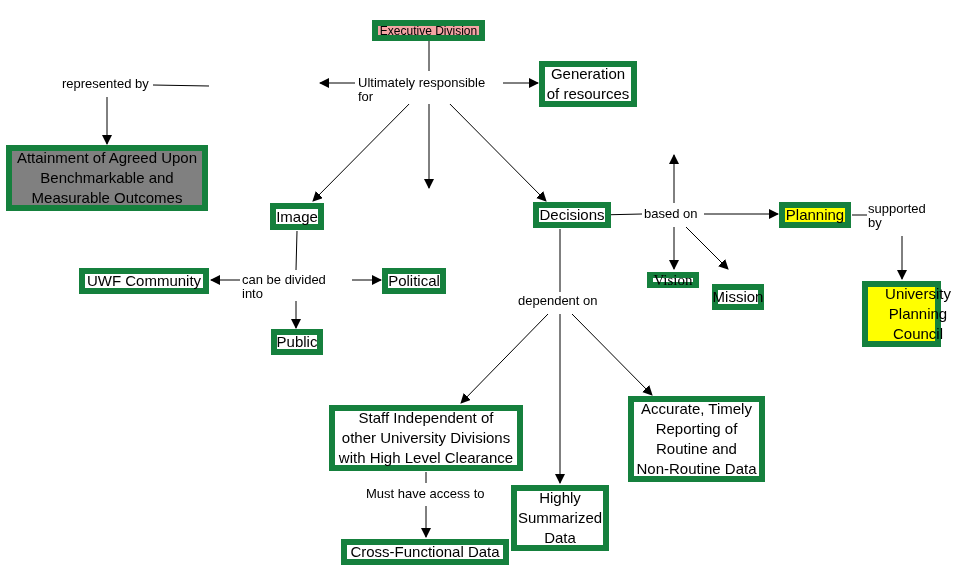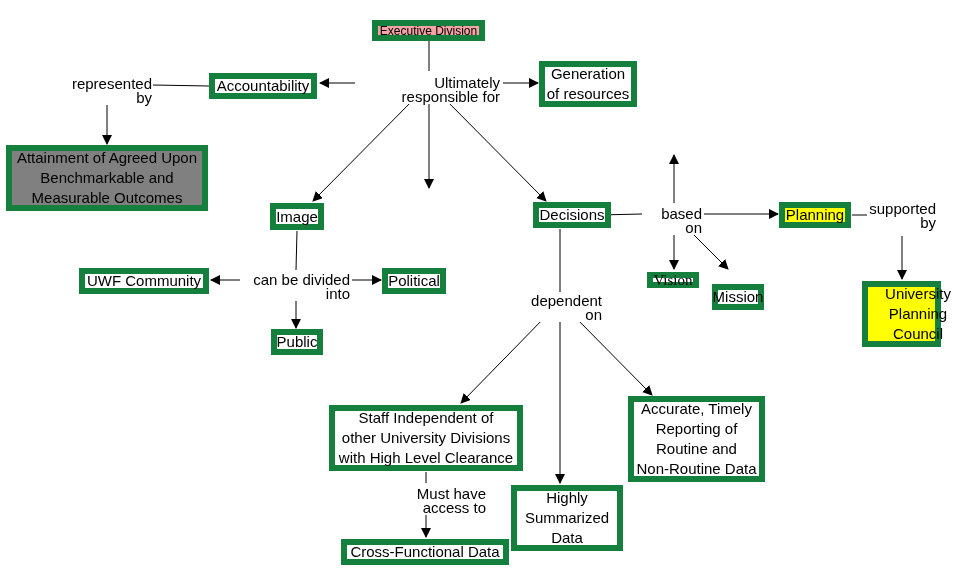--- a/index.html
+++ b/index.html
@@ -5,22 +5,22 @@
   html, body { margin: 0; padding: 0; background: #ffffff; }
   body { width: 955px; height: 584px; position: relative; overflow: hidden;
          font-family: "Liberation Sans", "DejaVu Sans", sans-serif; color: #000; }
   #canvas { position: absolute; left: 0; top: 0; width: 955px; height: 584px; }
   svg#links { position: absolute; left: 0; top: 0; width: 955px; height: 584px; }
   .node { position: absolute; box-sizing: border-box; border: 6px solid #15803d;
           background: #fff; text-align: center; font-size: 15px; line-height: 20px;
           display: flex; align-items: center; justify-content: center; white-space: pre-line;
           cursor: pointer; }
   .node.small { font-size: 12px; line-height: 14px; }
-  .label { position: absolute; font-size: 15px; line-height: 14px; background: #fff;
-           text-align: right; white-space: pre-line; }
+  .label { position: absolute; font-size: 13px; line-height: 14px; background: #fff;
+           text-align: left; white-space: pre-line; }
 </style>
 </head>
 <body>
 
 <div id="canvas">
   <svg id="links" viewBox="0 0 955 584">
     <defs>
       <marker id="ah" markerWidth="10" markerHeight="10" refX="9" refY="5" orient="auto" markerUnits="userSpaceOnUse">
         <path d="M0,0 L10,5 L0,10 z" fill="#000"></path>
       </marker>
@@ -80,21 +80,20 @@
   <div class="label" style="left:358px;top:76px;width:142px;">Ultimately responsible for</div>
   <div class="label" style="left:62px;top:77px;width:90px;">represented by</div>
   <div class="label" style="left:242px;top:273px;width:108px;">can be divided into</div>
   <div class="label" style="left:644px;top:207px;width:58px;">based on</div>
   <div class="label" style="left:868px;top:202px;width:68px;">supported
 by</div>
   <div class="label" style="left:518px;top:294px;width:84px;">dependent on</div>
   <div class="label" style="left:366px;top:487px;width:120px;">Must have access to</div>
 
   <div class="node small" style="left:372px;top:20px;width:113px;height:21px;background:#f4a4a4;">Executive Division</div>
-  <div class="node" style="left:209px;top:73px;width:108px;height:26px;">Accountability</div>
   <div class="node" style="left:539px;top:61px;width:98px;height:46px;">Generation
 of resources</div>
   <div class="node" style="left:6px;top:145px;width:202px;height:66px;background:#808080;">Attainment of Agreed Upon
 Benchmarkable and
 Measurable Outcomes</div>
   <div class="node" style="left:270px;top:203px;width:54px;height:27px;">Image</div>
   <div class="node" style="left:521px;top:202px;width:78px;height:26px;margin-left:12px;">Decisions</div>
   <div class="node" style="left:779px;top:202px;width:72px;height:26px;background:#ffff00;">Planning</div>
   <div class="node" style="left:79px;top:268px;width:130px;height:26px;">UWF Community</div>
   <div class="node" style="left:382px;top:268px;width:64px;height:26px;">Political</div>
@@ -104,17 +103,17 @@
   <div class="node" style="left:862px;top:281px;width:79px;height:66px;background:#ffff00;padding-left:33px;">University
 Planning
 Council</div>
   <div class="node" style="left:329px;top:405px;width:194px;height:66px;">Staff Independent of
 other University Divisions
 with High Level Clearance</div>
   <div class="node" style="left:628px;top:396px;width:137px;height:86px;">Accurate, Timely
 Reporting of
 Routine and
 Non-Routine Data</div>
-  <div class="node" style="left:511px;top:485px;width:112px;height:66px;">Highly
+  <div class="node" style="left:511px;top:485px;width:98px;height:66px;">Highly
 Summarized
 Data</div>
   <div class="node" style="left:341px;top:539px;width:168px;height:26px;">Cross-Functional Data</div>
 </div>
 
 </body></html>

